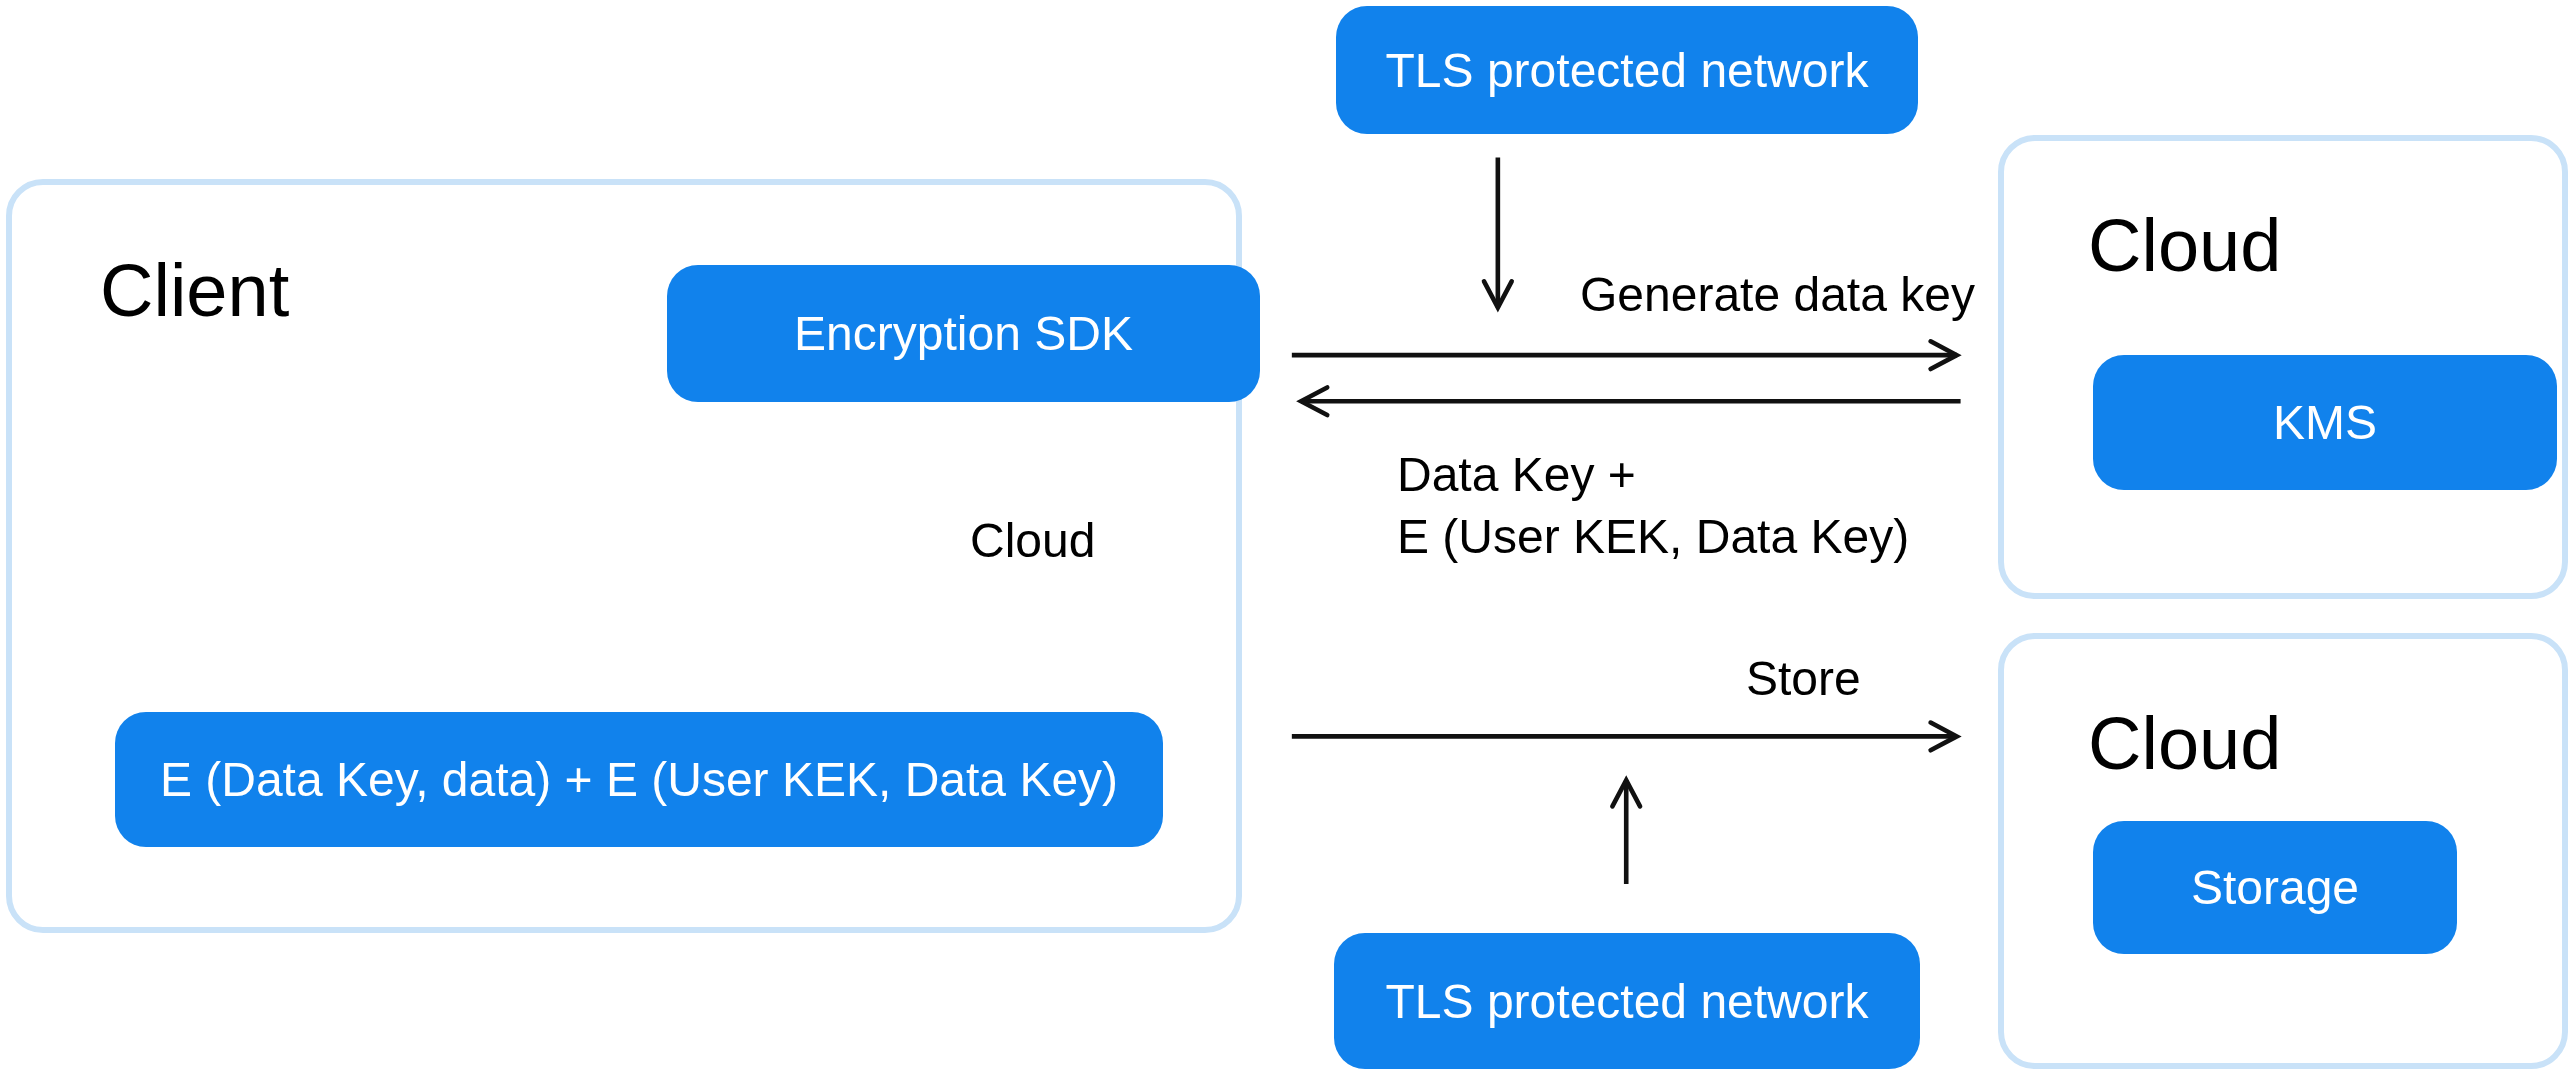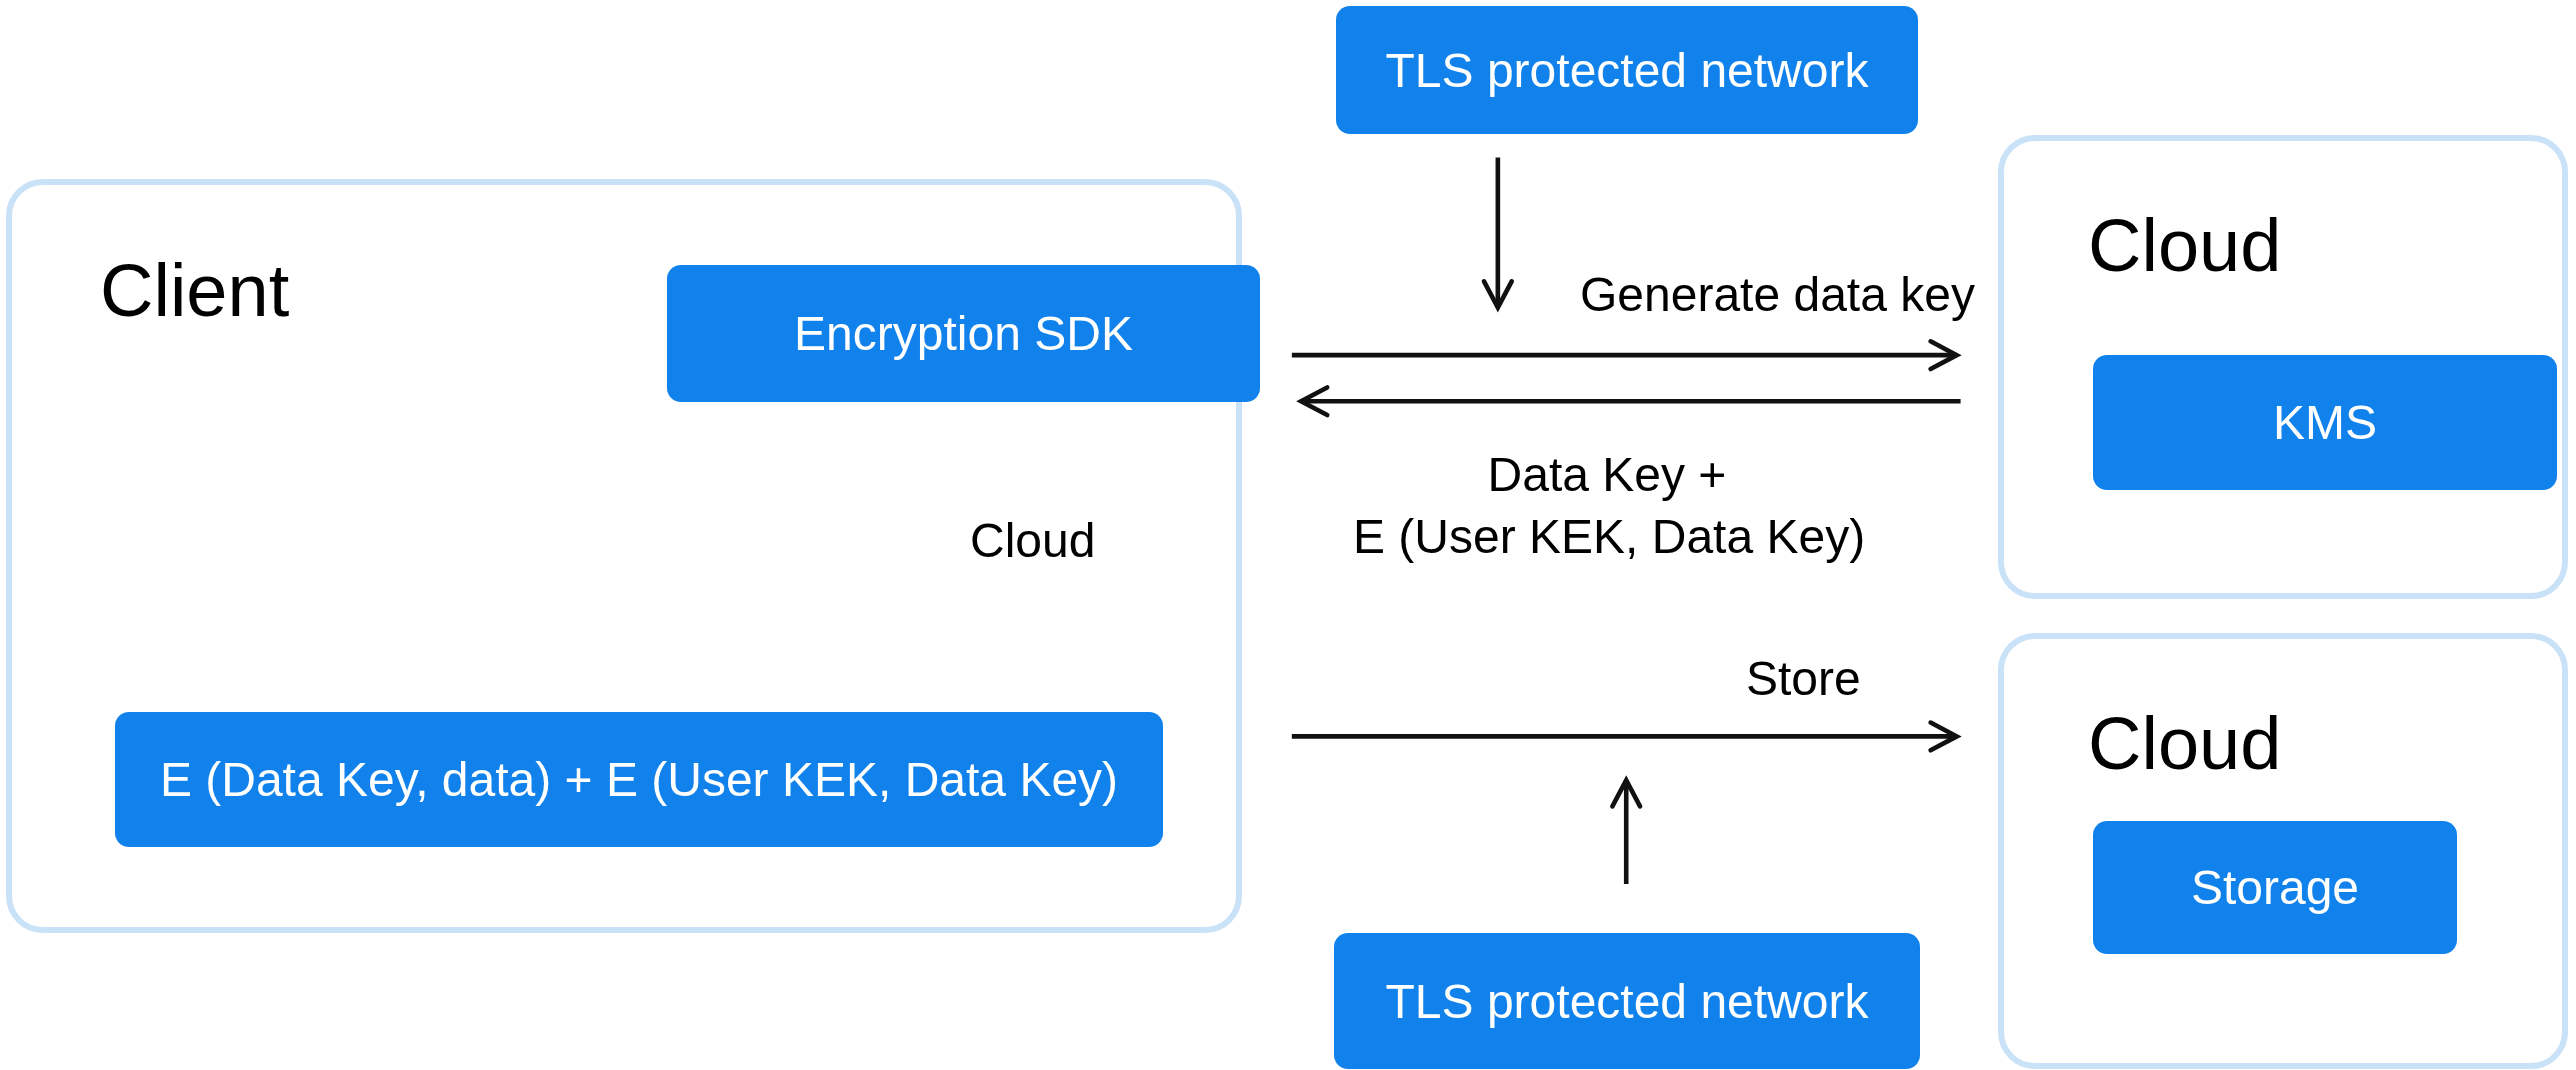--- a/index.html
+++ b/index.html
@@ -19,21 +19,21 @@
     position: absolute;
     box-sizing: border-box;
     border: 6.2px solid #C9E2F8;
     border-radius: 37px;
     background: #ffffff;
   }
   .pill {
     position: absolute;
     box-sizing: border-box;
     background: #1182EC;
-    border-radius: 14px;
+    border-radius: 31px;
     color: #ffffff;
     font-size: 48px;
     display: flex;
     align-items: center;
     justify-content: center;
     white-space: nowrap;
     text-align: center;
   }
   .heading {
     position: absolute;
@@ -43,22 +43,22 @@
     white-space: nowrap;
   }
   .flow-label {
     position: absolute;
     color: #000000;
     font-size: 48px;
     line-height: 1;
     white-space: nowrap;
   }
   .flow-label.centered {
-    text-align: center;
     line-height: 62px;
+    margin-left: 44px;
   }
   .arrow-layer {
     position: absolute;
     left: 0;
     top: 0;
     width: 2576px;
     height: 1070px;
     pointer-events: none;
   }
   .arrow-layer line {

